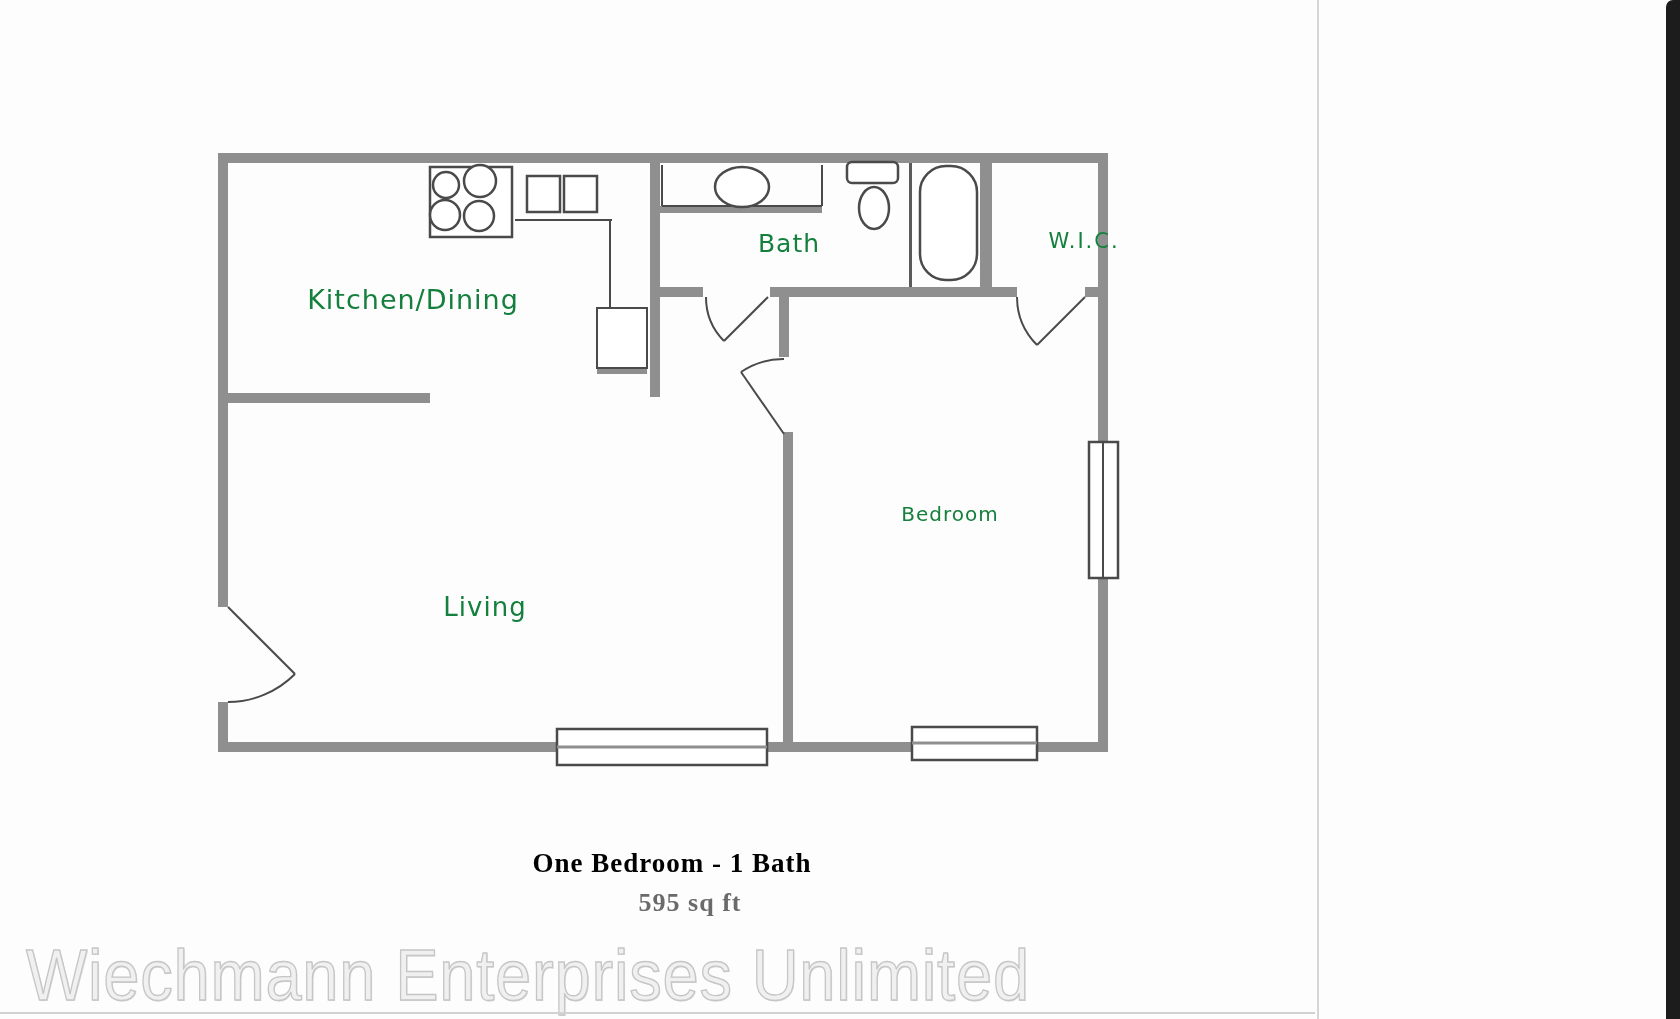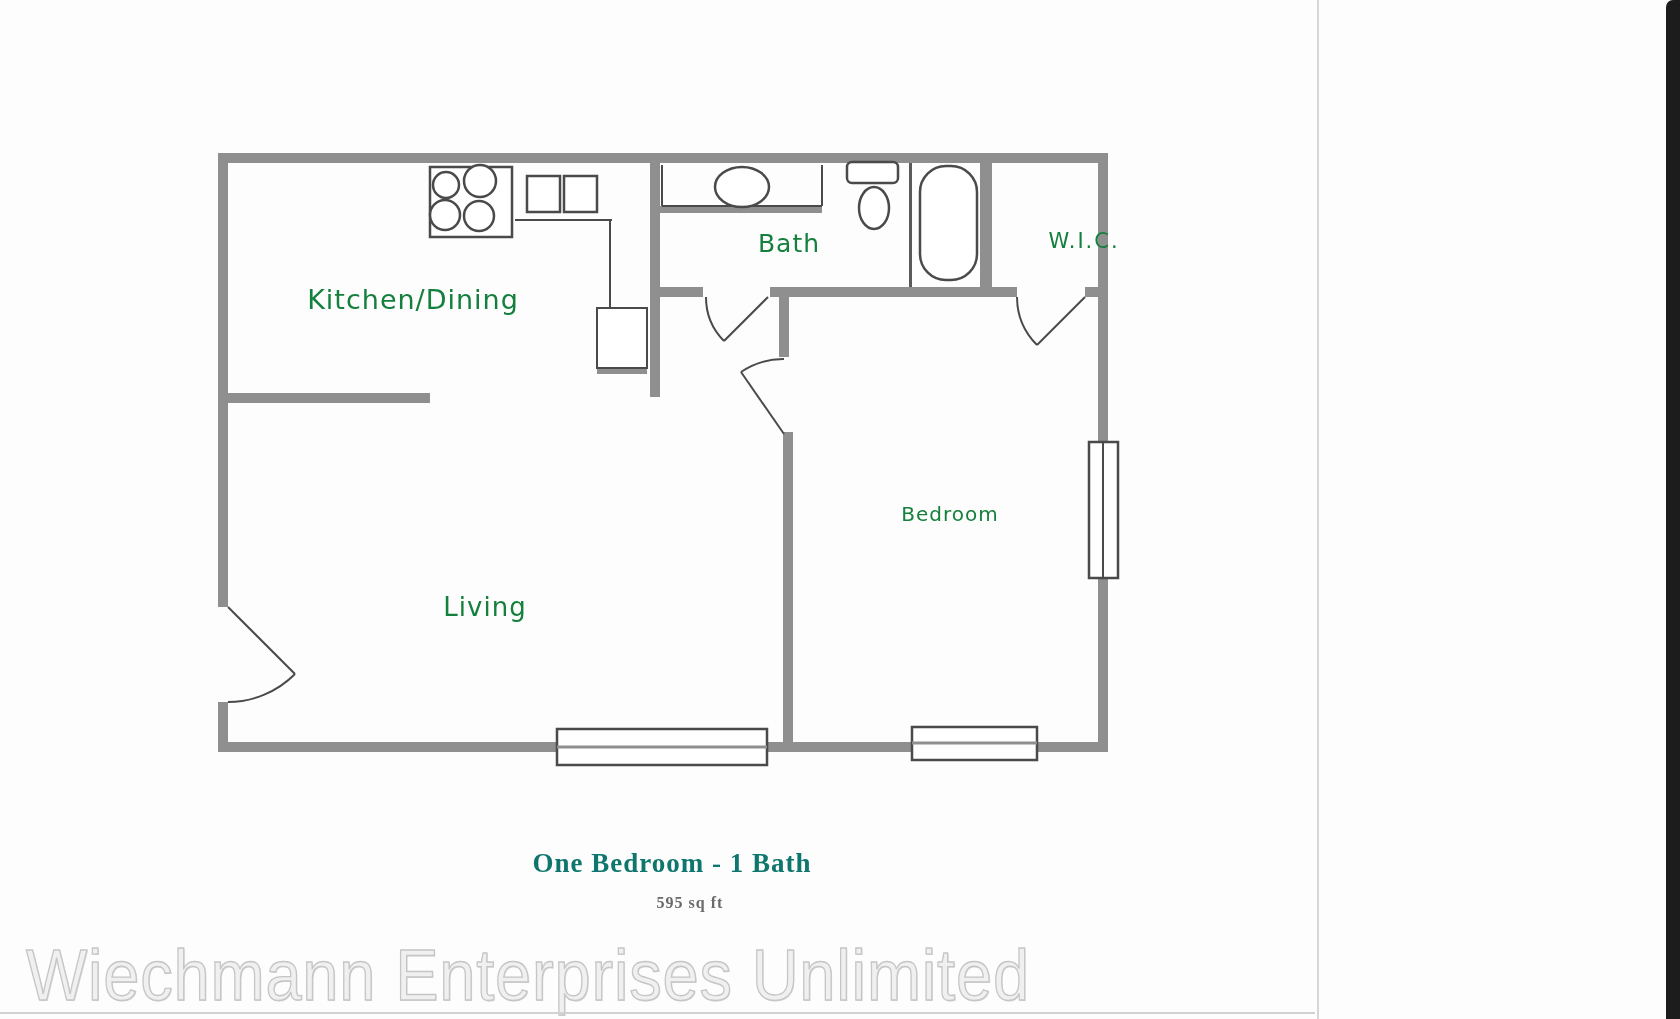--- a/index.html
+++ b/index.html
@@ -27,28 +27,28 @@
   .lbl-kitchen{left:413px;top:299px;font-size:27px;text-align:right;}
   .lbl-bath{left:789px;top:243px;font-size:25px;}
   .lbl-wic{left:1048px;top:241px;font-size:21px;letter-spacing:2px;margin-left:36px;}
   .lbl-living{left:485px;top:607px;font-size:26px;}
   .lbl-bedroom{left:950px;top:514px;font-size:20px;}
   
   .plan-title{
     position:absolute;left:672px;top:863px;
     transform:translate(-50%,-50%);
     font-family:"Liberation Serif","DejaVu Serif",serif;
-    font-weight:bold;font-size:27px;color:#0f766e;
+    font-weight:bold;font-size:27px;color:#000000;
     letter-spacing:1px;white-space:nowrap;
   }
   .plan-area{
     position:absolute;left:690px;top:903px;
     transform:translate(-50%,-50%);
     font-family:"Liberation Serif","DejaVu Serif",serif;
-    font-weight:bold;font-size:16px;color:#6a6a6a;
+    font-weight:bold;font-size:26px;color:#6a6a6a;
     letter-spacing:1px;white-space:nowrap;
   }
   .watermark{
     position:absolute;left:26px;top:934px;
     font-family:"Liberation Sans","DejaVu Sans",sans-serif;
     font-size:72px;color:#f0f0f0;
     -webkit-text-stroke:1.4px #c6c6c6;
     text-shadow:1px 1px 0 #d8d8d8;
     letter-spacing:1px;white-space:nowrap;
     transform:scaleX(0.90);transform-origin:left center;

